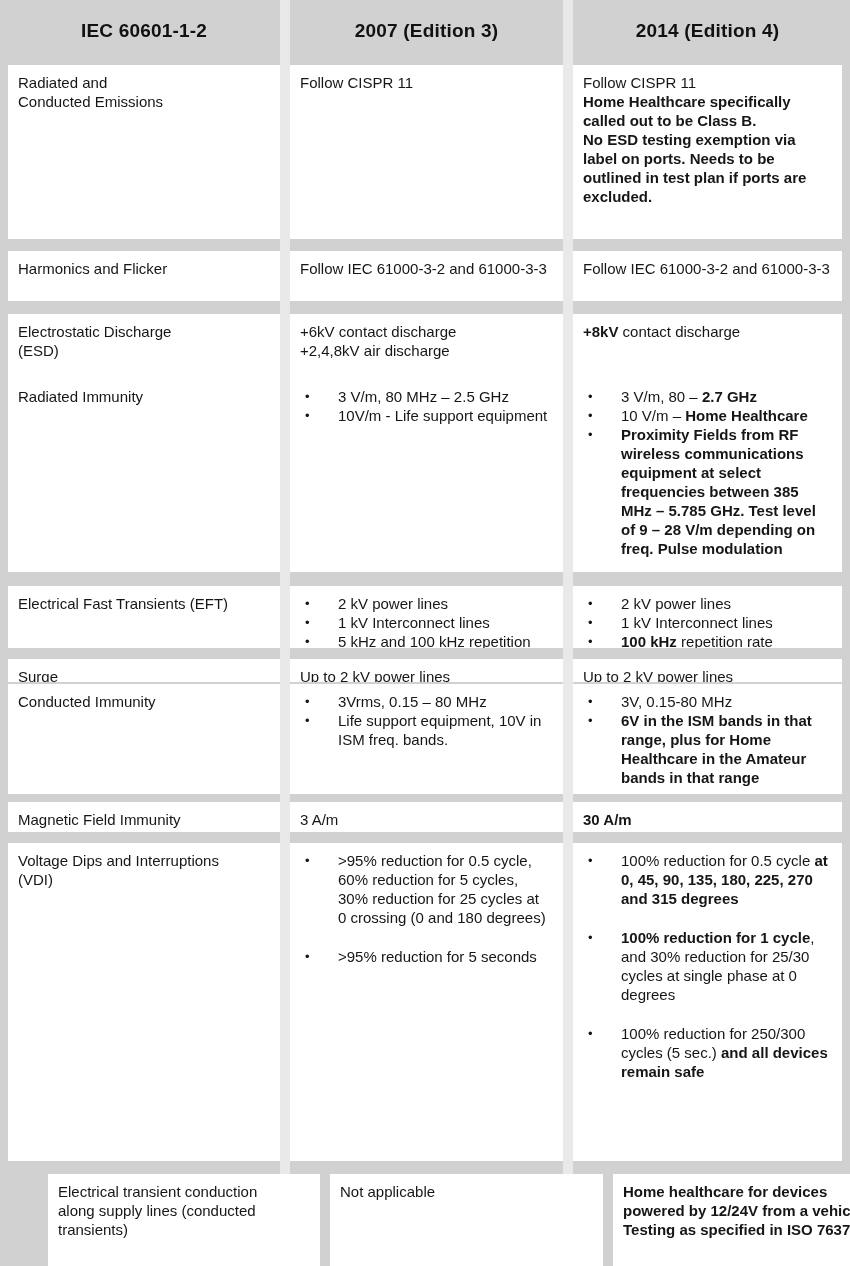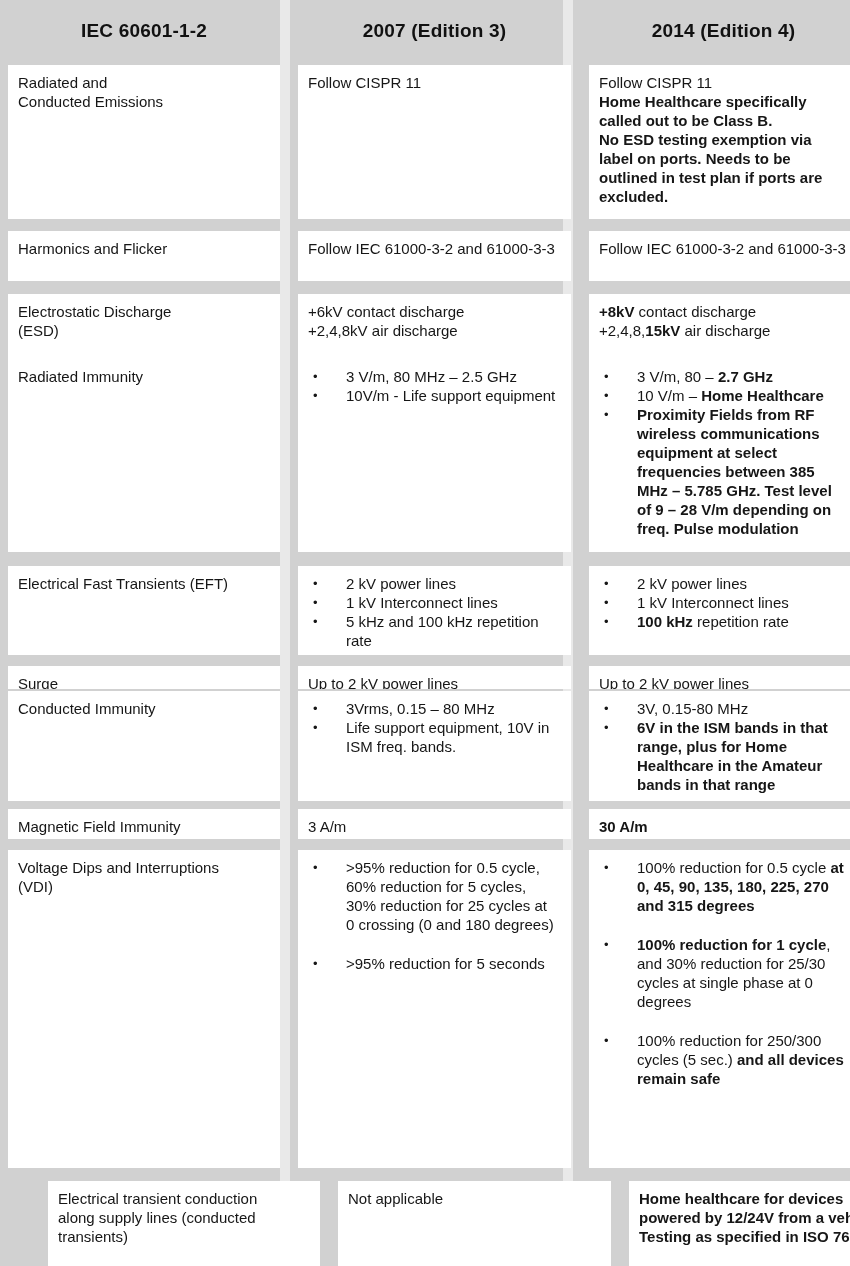--- a/index.html
+++ b/index.html
@@ -8,21 +8,21 @@
   *{box-sizing:border-box; margin:0; padding:0;}
   html,body{width:850px;}
   body{
     height:1266px; background:var(--bg); position:relative; overflow:hidden;
     font-family:"Liberation Sans", sans-serif; color:var(--text);
   }
   .gutter-strip{position:absolute; top:0; bottom:0; width:10px; background:var(--gutter); z-index:0;}
   .gutter-1{left:280px;}
   .gutter-2{left:563px;}
   .table{position:relative; z-index:1; padding-left:8px; padding-right:8px;}
-  .row{display:grid; grid-template-columns:272px 273px 269px; column-gap:18px;}
+  .row{display:grid; grid-template-columns:272px 273px 269px; column-gap:10px;}
   .header-row{height:62px;}
   .header-cell{
     display:flex; align-items:center; justify-content:center;
     font-weight:bold; font-size:19px; color:#111; letter-spacing:0.2px;
   }
   .cell{
     background:var(--cell); overflow:hidden;
     padding:8px 12px 8px 10px; font-size:15px; line-height:19px;
   }
   .label-cell{white-space:pre-line;}
@@ -40,21 +40,21 @@
 <div class="gutter-strip gutter-2"></div>
 
 <div class="table">
 
   <div class="row header-row">
     <div class="header-cell">IEC 60601-1-2</div>
     <div class="header-cell">2007 (Edition 3)</div>
     <div class="header-cell">2014 (Edition 4)</div>
   </div>
 
-  <div class="row" style="height:154px;margin-top:3px;">
+  <div class="row" style="height:174px;margin-top:3px;">
     <div class="cell label-cell">Radiated and
 Conducted Emissions</div>
     <div class="cell">
         <div class="para">Follow CISPR 11</div>
       </div>
     <div class="cell">
         <div class="para">Follow CISPR 11</div>
         <div class="para"><b>Home Healthcare specifically called out to be Class B.</b></div>
         <div class="para"><b>No ESD testing exemption via label on ports. Needs to be outlined in test plan if ports are excluded.</b></div>
       </div>
@@ -72,21 +72,20 @@
 
   <div class="row" style="height:65px;margin-top:13px;">
     <div class="cell label-cell">Electrostatic Discharge
 (ESD)</div>
     <div class="cell">
         <div class="para">+6kV contact discharge</div>
         <div class="para">+2,4,8kV air discharge</div>
       </div>
     <div class="cell">
         <div class="para"><b>+8kV</b> contact discharge</div>
-        <div class="para">+2,4,8,<b>15kV</b> air discharge</div>
       </div>
   </div>
 
   <div class="row" style="height:193px;">
     <div class="cell label-cell">Radiated Immunity</div>
     <div class="cell">
         <div class="bullet">
           <span class="dot">•</span>
           <span class="txt">3 V/m, 80 MHz – 2.5 GHz</span>
         </div>
@@ -104,21 +103,21 @@
           <span class="dot">•</span>
           <span class="txt">10 V/m – <b>Home Healthcare</b></span>
         </div>
         <div class="bullet">
           <span class="dot">•</span>
           <span class="txt"><b>Proximity Fields from RF wireless communications equipment at select frequencies between 385 MHz – 5.785 GHz. Test level of 9 – 28 V/m depending on freq. Pulse modulation</b></span>
         </div>
       </div>
   </div>
 
-  <div class="row" style="height:89px;margin-top:14px;border-radius:23px;">
+  <div class="row" style="height:62px;margin-top:14px;border-radius:23px;">
     <div class="cell label-cell">Electrical Fast Transients (EFT)</div>
     <div class="cell">
         <div class="bullet">
           <span class="dot">•</span>
           <span class="txt">2 kV power lines</span>
         </div>
         <div class="bullet">
           <span class="dot">•</span>
           <span class="txt">1 kV Interconnect lines</span>
         </div>

